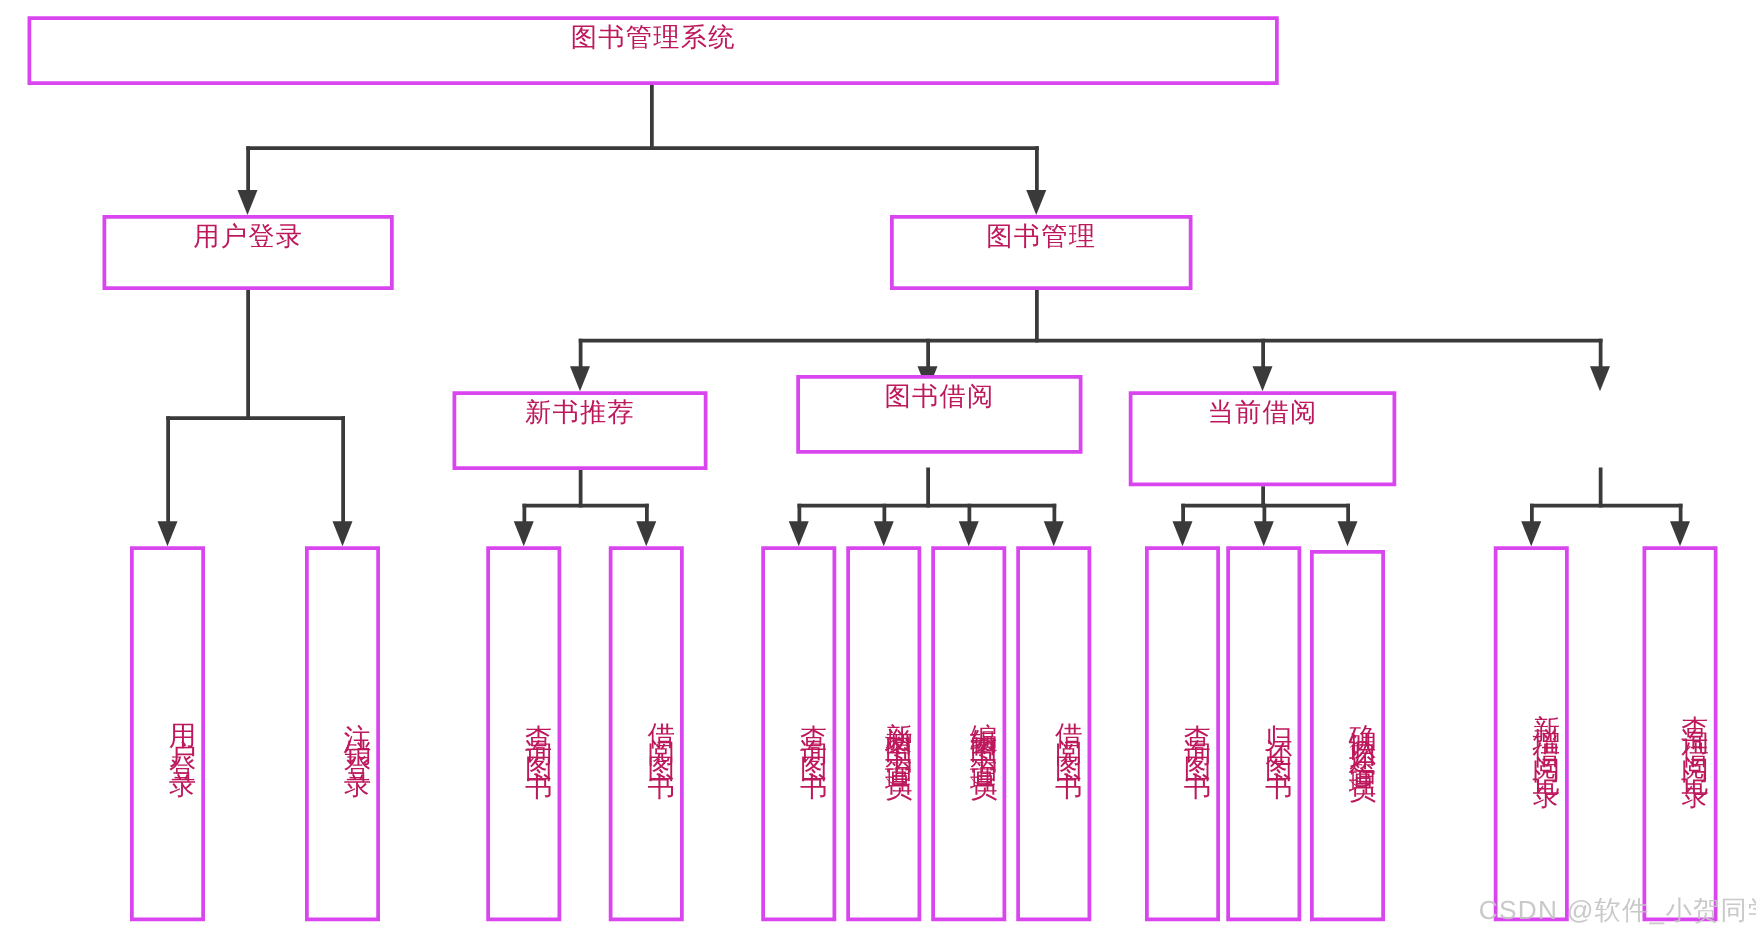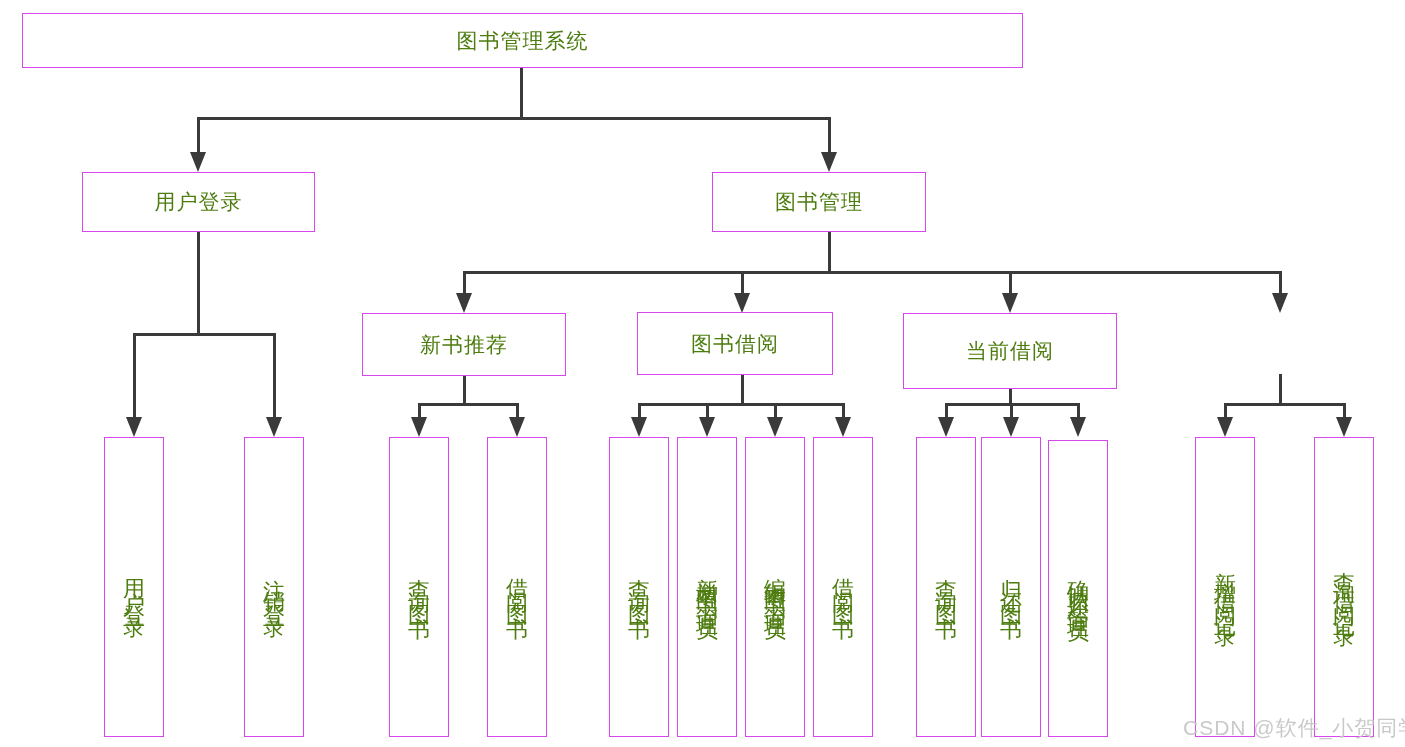--- a/index.html
+++ b/index.html
@@ -8,24 +8,23 @@
     width: 1405px;
     height: 747px;
     background: #ffffff;
     font-family: "Liberation Sans", "DejaVu Sans", sans-serif;
     overflow: hidden;
   }
   .box {
     position: absolute;
     box-sizing: border-box;
     background: #ffffff;
-    border: 1px solid #d946ef;
-    color: #4d7c0f;
+    border: 3px solid #d946ef;
+    color: #be185d;
     display: flex;
-    align-items: center;
     justify-content: center;
     font-size: 21px;
     letter-spacing: 1px;
     z-index: 2;
   }
   .leaf {
     writing-mode: vertical-rl;
     text-orientation: mixed;
     font-size: 22px;
     letter-spacing: 13px;
@@ -71,21 +70,21 @@
   <div class="vline" style="left:520px; top:68px; height:52px;"></div>
   <div class="hline" style="left:197px; top:117px; width:634px;"></div>
   <div class="vline" style="left:197px; top:117px; height:38px;"></div>
   <div class="vline" style="left:828px; top:117px; height:38px;"></div>
   <div class="arrow" style="left:190px; top:152px;"></div>
   <div class="arrow" style="left:821px; top:152px;"></div>
 
   <div class="box" style="left:82px; top:172px; width:233px; height:60px;">
     <span>用户登录</span>
   </div>
-  <div class="box" style="left:712px; top:172px; width:214px; height:60px;">
+  <div class="box" style="left:712px; top:172px; width:242px; height:60px;">
     <span>图书管理</span>
   </div>
 
   <div class="vline" style="left:197px; top:230px; height:106px;"></div>
   <div class="hline" style="left:133px; top:333px; width:143px;"></div>
   <div class="vline" style="left:133px; top:333px; height:86px;"></div>
   <div class="vline" style="left:273px; top:333px; height:86px;"></div>
   <div class="arrow" style="left:126px; top:417px;"></div>
   <div class="arrow" style="left:266px; top:417px;"></div>
 
@@ -96,21 +95,21 @@
   <div class="vline" style="left:1009px; top:271px; height:24px;"></div>
   <div class="vline" style="left:1279px; top:271px; height:24px;"></div>
   <div class="arrow" style="left:456px; top:293px;"></div>
   <div class="arrow" style="left:734px; top:293px;"></div>
   <div class="arrow" style="left:1002px; top:293px;"></div>
   <div class="arrow" style="left:1272px; top:293px;"></div>
 
   <div class="box" style="left:362px; top:313px; width:204px; height:63px;">
     <span>新书推荐</span>
   </div>
-  <div class="box" style="left:637px; top:312px; width:196px; height:63px;">
+  <div class="box" style="left:637px; top:300px; width:229px; height:63px;">
     <span>图书借阅</span>
   </div>
   <div class="box" style="left:903px; top:313px; width:214px; height:76px;">
     <span>当前借阅</span>
   </div>
 
   <div class="vline" style="left:463px; top:374px; height:32px;"></div>
   <div class="hline" style="left:418px; top:403px; width:101px;"></div>
   <div class="vline" style="left:418px; top:403px; height:16px;"></div>
   <div class="vline" style="left:516px; top:403px; height:16px;"></div>

